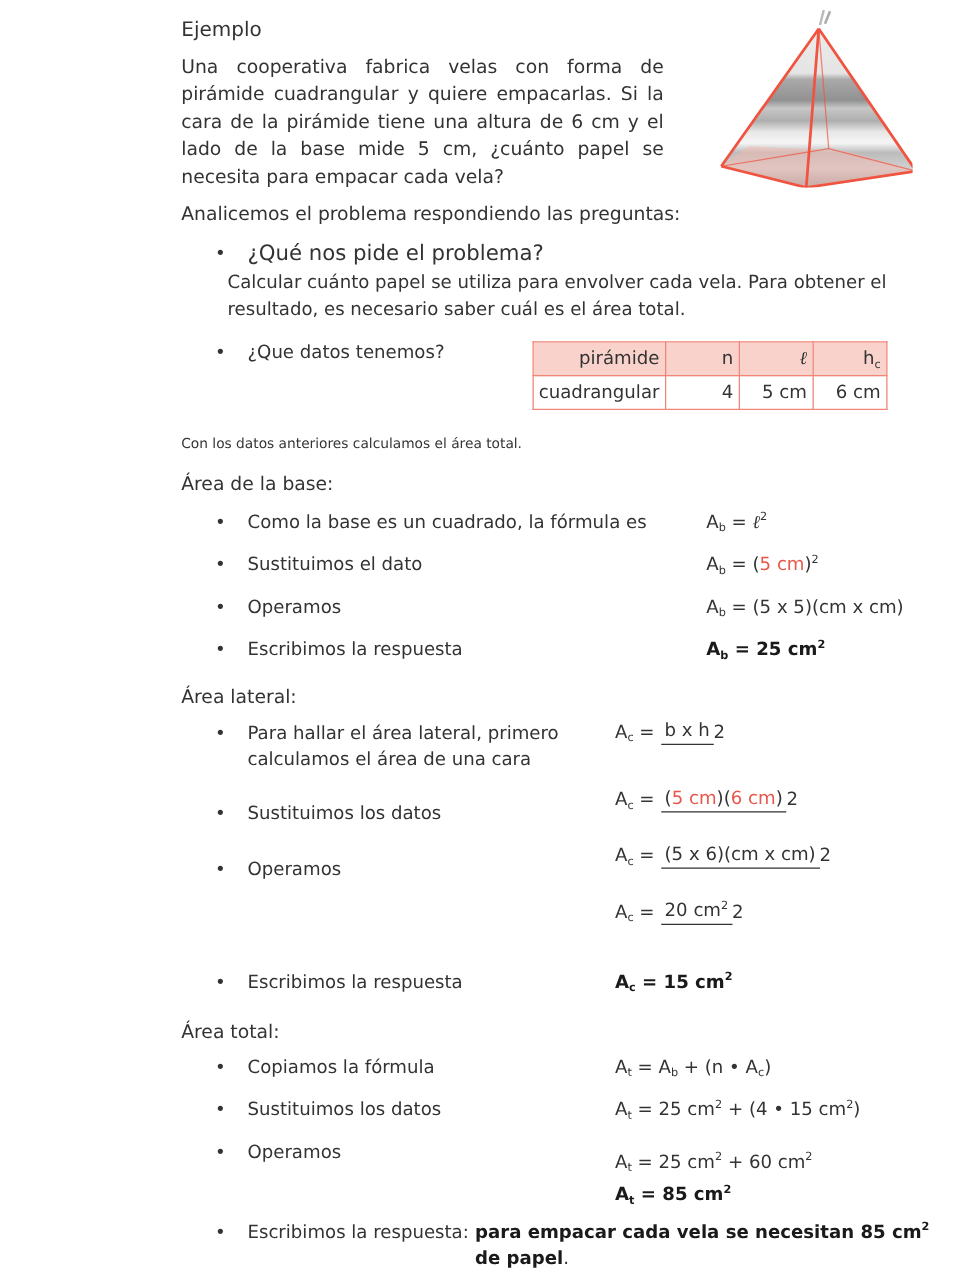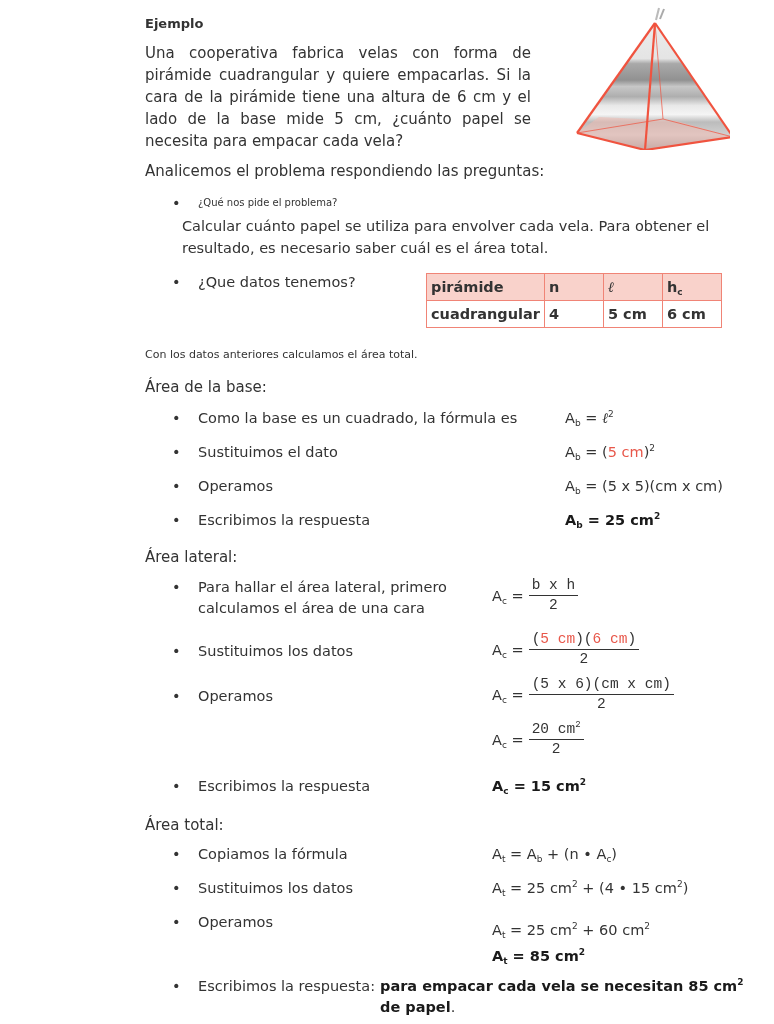--- a/index.html
+++ b/index.html
@@ -8,39 +8,39 @@
     font-family: "DejaVu Sans", sans-serif; color: #333333; font-size: 14.5px;
   }
   .abs { position: absolute; }
   .txt { line-height: 22px; white-space: nowrap; }
   .para { position: absolute; left: 145px; width: 386px; font-size: 15px; line-height: 22px; text-align: justify; }
   .red { color: #e8574a; }
   .bold { font-weight: bold; color: #1a1a1a; }
   sub, sup { font-size: 9px; line-height: 0; }
   sub { vertical-align: -3px; }
   sup { vertical-align: 6px; }
-  .frac { display: inline-flex; flex-direction: column; align-items: center; vertical-align: middle; font-family: Liberation Mono, monospace; }
+  .frac { display: inline-flex; flex-direction: row; align-items: center; vertical-align: middle; }
   .frac .num { border-bottom: 1px solid #333; padding: 0 3px; line-height: 19px; }
   .frac .den { line-height: 19px; }
   .eq { display: flex; align-items: center; white-space: nowrap; font-size: 14.5px; }
   .eq .lhs { margin-right: 5px; }
   table.data {
     position: absolute; left: 426px; top: 273px; border-collapse: collapse;
     font-size: 14.5px; color: #333;
   }
   table.data td, table.data th {
-    border: 1.5px solid #f08476; text-align: left; height: 26px; padding: 0 4px; font-weight: bold;
+    border: 1.5px solid #f08476; text-align: right; height: 26px; padding: 0 4px; font-weight: normal;
   }
   table.data th { background: #f9d2cb; }
   .ell { font-family: "DejaVu Serif", serif; font-style: italic; }
 </style>
 </head>
 <body>
 
-<div class="abs txt" style="left:145px;top:13px;font-size:13px;font-weight:bold;">Ejemplo</div>
+<div class="abs txt" style="left:145px;top:13px;font-size:16px;">Ejemplo</div>
 
 <div class="para" style="top:42px;">Una cooperativa fabrica velas con forma de pirámide cuadrangular y quiere empacarlas. Si la cara de la pirámide tiene una altura de 6 cm y el lado de la base mide 5 cm, ¿cuánto papel se necesita para empacar cada vela?</div>
 
 <svg class="abs" style="left:555px;top:5px;" width="175" height="145" viewBox="0 0 175 145">
   <defs>
     <linearGradient id="wax" x1="0" y1="0" x2="0" y2="1">
       <stop offset="0" stop-color="#e8e8e8"></stop>
       <stop offset="0.28" stop-color="#e0e0e0"></stop>
       <stop offset="0.32" stop-color="#9a9a9a"></stop>
       <stop offset="0.45" stop-color="#7e7e7e"></stop>
@@ -61,21 +61,21 @@
   <line x1="100" y1="18" x2="22" y2="128" stroke="#f0533f" stroke-width="2.2"></line>
   <line x1="100" y1="18" x2="90" y2="145" stroke="#f0533f" stroke-width="2.2"></line>
   <line x1="100" y1="18" x2="178" y2="132" stroke="#f0533f" stroke-width="2.2"></line>
   <line x1="100" y1="18" x2="108" y2="114" stroke="#f0533f" stroke-width="1" opacity="0.7"></line>
   <polyline points="22,128 108,114 178,132" fill="none" stroke="#f0533f" stroke-width="1" opacity="0.7"></polyline>
 </svg>
 
 <div class="abs txt" style="left:145px;top:160px;font-size:15px;">Analicemos el problema respondiendo las preguntas:</div>
 
 <div class="abs txt" style="left:172px;top:192px;">•</div>
-<div class="abs txt" style="left:198px;top:192px;font-size:10px;">¿Qué nos pide el problema?</div>
+<div class="abs txt" style="left:198px;top:192px;font-size:17px;">¿Qué nos pide el problema?</div>
 <div class="abs" style="left:182px;top:215px;width:530px;font-size:14.5px;line-height:22px;">Calcular cuánto papel se utiliza para envolver cada vela. Para obtener el resultado, es necesario saber cuál es el área total.</div>
 
 <div class="abs txt" style="left:172px;top:271px;">•</div>
 <div class="abs txt" style="left:198px;top:271px;font-size:14.5px;">¿Que datos tenemos?</div>
 
 <table class="data">
   <tbody>
       <tr>
     <th style="width:96px;">pirámide</th>
     <th style="width:50px;">n</th>

